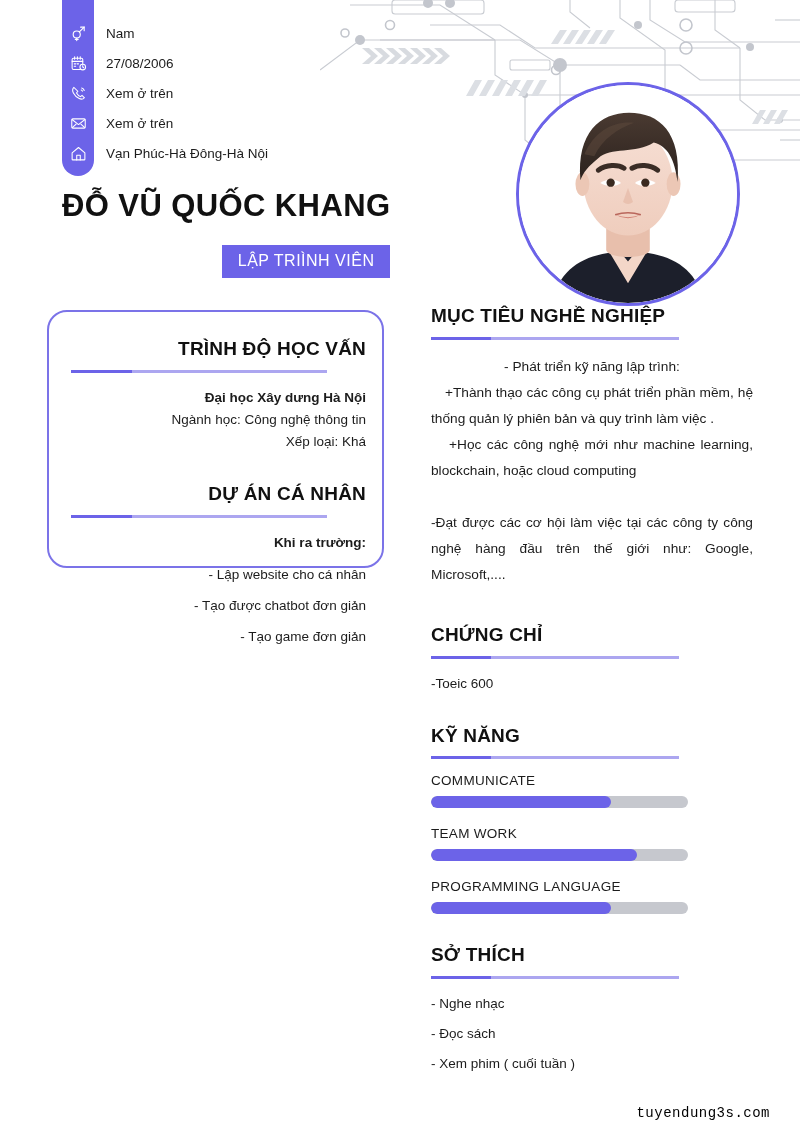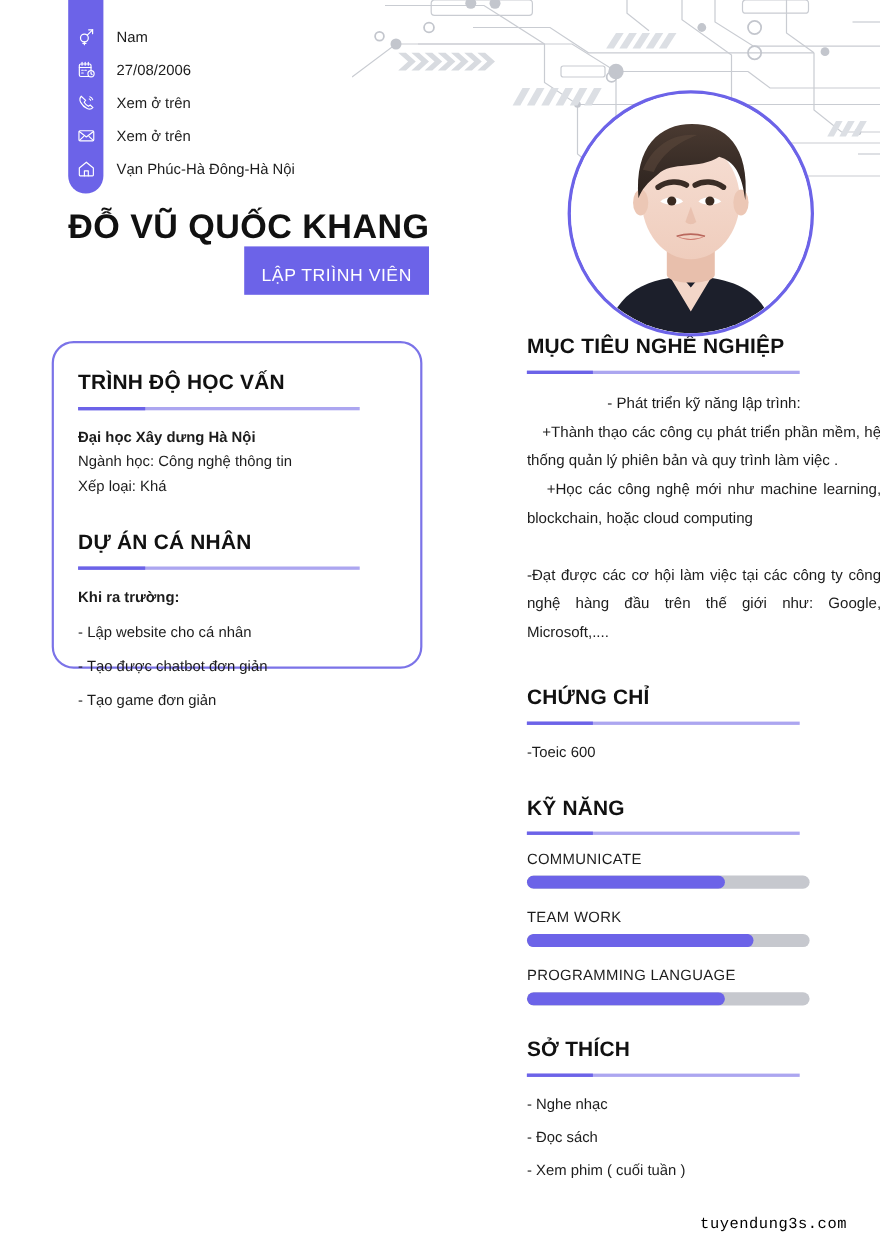--- a/index.html
+++ b/index.html
@@ -88,26 +88,26 @@
     font-size: 31px;
     font-weight: bold;
     letter-spacing: 0.4px;
     color: #111111;
     line-height: 1.15;
     white-space: nowrap;
   }
 
   .job-badge {
     display: inline-block;
-    margin-top: 0;
+    margin-top: 21px;
     background: #6C63E8;
     color: #ffffff;
     font-size: 16px;
     letter-spacing: 0.5px;
-    padding: 18px 16px 8px 16px;
+    padding: 7px 16px 8px 16px;
     white-space: nowrap;
   }
 
   
   .avatar {
     position: absolute;
     left: 516px;
     top: 82px;
     width: 224px;
     height: 224px;
@@ -119,33 +119,33 @@
   }
 
   .avatar svg { display: block; width: 100%; height: 100%; }
 
   
   .left-card {
     position: absolute;
     left: 47px;
     top: 310px;
     width: 337px;
-    height: 298px;
+    height: 258px;
     border: 2px solid #7B73E8;
     border-radius: 20px;
-    padding: 26px 36px 0 22px;
+    padding: 26px 16px 0 22px;
+    text-align: right;
   }
 
   
   .right-col {
     position: absolute;
     left: 431px;
     top: 305px;
     width: 322px;
-    margin-left: 48px;
   }
 
   
   .sec-title {
     font-size: 19px;
     font-weight: bold;
     letter-spacing: 0.2px;
     color: #111111;
     line-height: 1.2;
   }

